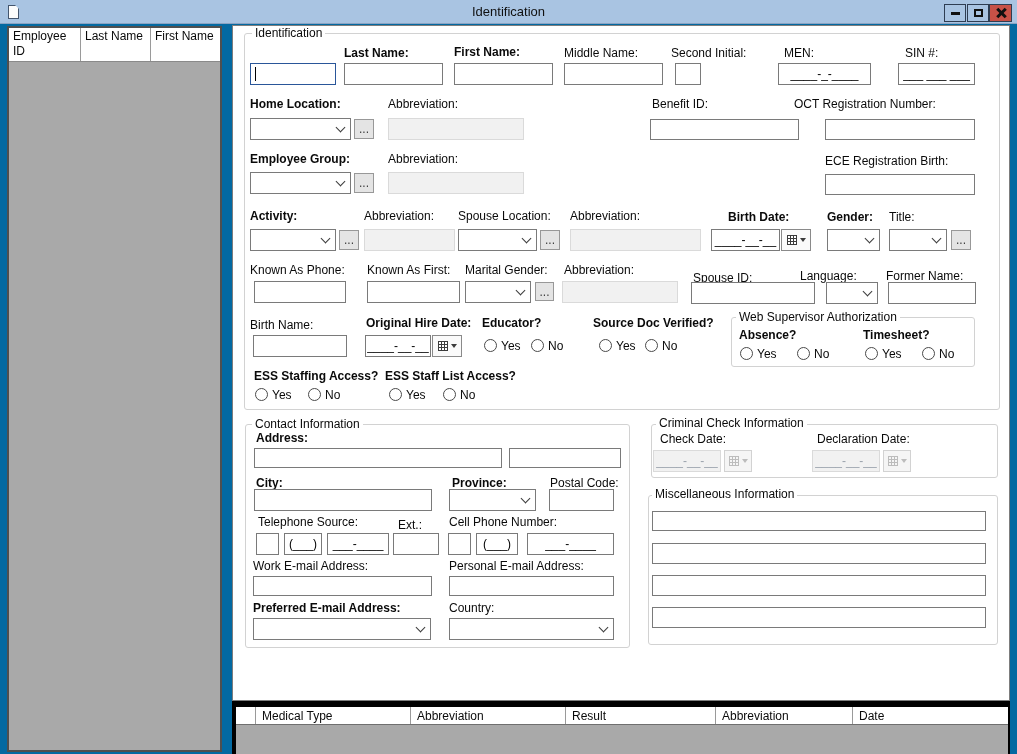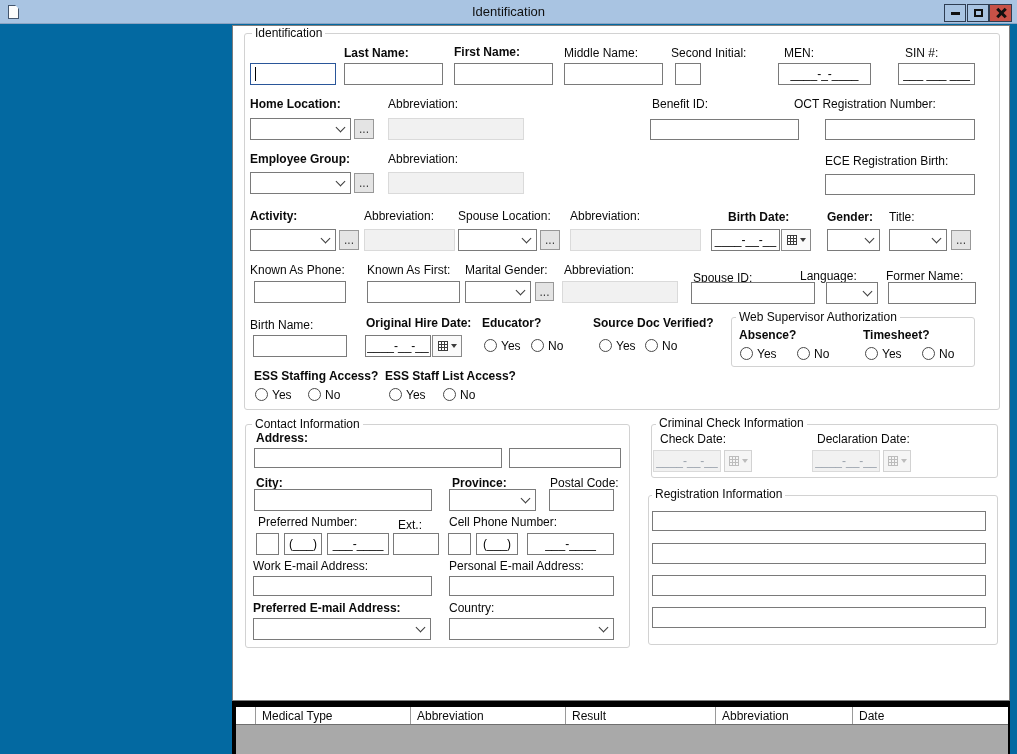--- a/index.html
+++ b/index.html
@@ -74,20 +74,28 @@
         <span class="glyph-min"></span>
       </button>
     <button class="winbtn" style="left:967px">
         <span class="glyph-max"></span>
       </button>
     <button class="winbtn close" style="left:989px">
         <span class="glyph-x"></span>
       </button>
   </div>
 
+  <div class="leftpanel">
+    <div class="lp-header">
+      <div class="lp-cell" style="width:72px">Employee ID</div>
+      <div class="lp-cell" style="width:70px">Last Name</div>
+      <div class="lp-cell" style="flex:1;border-right:none">First Name</div>
+    </div>
+    <div class="lp-body"></div>
+  </div>
 
   <div class="mainpanel"></div>
 
   <div class="gbox abs" style="left:244px;top:33px;width:756px;height:377px"></div>
   <span class="gtitle abs" style="left:252px;top:27px">Identification</span>
 
   <span class="lbl abs" style="left:250px;top:62px">Employee ID:</span>
   <input class="inp abs focus" style="left: 250px; top: 63px; width: 86px; height: 22px;">
   <div class="caret abs" style="left:255px;top:67px"></div>
   <span class="lbl abs b" style="left:344px;top:46px">Last Name:</span>
@@ -224,21 +232,21 @@
   <input class="inp abs" style="left: 254px; top: 448px; width: 248px; height: 20px;">
   <input class="inp abs" style="left: 509px; top: 448px; width: 112px; height: 20px;">
   <span class="lbl abs b" style="left:256px;top:476px">City:</span>
   <input class="inp abs" style="left: 254px; top: 489px; width: 178px; height: 22px;">
   <span class="lbl abs b" style="left:452px;top:476px">Province:</span>
   <div class="dd abs" style="left:449px;top:489px;width:87px;height:22px">
       <span class="chev"></span>
     </div>
   <span class="lbl abs" style="left:550px;top:476px">Postal Code:</span>
   <input class="inp abs" style="left: 549px; top: 489px; width: 65px; height: 22px;">
-  <span class="lbl abs" style="left:258px;top:515px">Preferred Number:</span>
+  <span class="lbl abs" style="left:258px;top:515px">Telephone Source:</span>
   <span class="lbl abs" style="left:398px;top:518px">Ext.:</span>
   <input class="inp abs" style="left: 256px; top: 533px; width: 23px; height: 22px;">
   <div class="mask abs" style="left:284px;top:533px;width:38px;height:22px">(___)</div>
   <div class="mask abs" style="left:327px;top:533px;width:62px;height:22px">___-____</div>
   <input class="inp abs" style="left: 393px; top: 533px; width: 46px; height: 22px;">
   <span class="lbl abs" style="left:449px;top:515px">Cell Phone Number:</span>
   <input class="inp abs" style="left: 448px; top: 533px; width: 23px; height: 22px;">
   <div class="mask abs" style="left:476px;top:533px;width:42px;height:22px">(___)</div>
   <div class="mask abs" style="left:527px;top:533px;width:87px;height:22px">___-____</div>
   <span class="lbl abs" style="left:253px;top:559px">Work E-mail Address:</span>
@@ -263,21 +271,21 @@
       <span class="caldn"></span>
     </button>
   <span class="lbl abs" style="left:817px;top:432px">Declaration Date:</span>
   <div class="mask abs dis" style="left:812px;top:450px;width:68px;height:22px">____-__-__</div>
   <button class="cal abs dis" style="left:883px;top:450px;width:28px;height:22px">
       <span class="calgrid"></span>
       <span class="caldn"></span>
     </button>
 
   <div class="gbox abs" style="left:648px;top:495px;width:350px;height:150px"></div>
-  <span class="gtitle abs" style="left:652px;top:488px">Registration Information</span>
+  <span class="gtitle abs" style="left:652px;top:488px">Miscellaneous Information</span>
   <input class="inp abs" style="left: 652px; top: 511px; width: 334px; height: 20px;">
   <input class="inp abs" style="left: 652px; top: 543px; width: 334px; height: 21px;">
   <input class="inp abs" style="left: 652px; top: 575px; width: 334px; height: 21px;">
   <input class="inp abs" style="left: 652px; top: 607px; width: 334px; height: 21px;">
 
   <div class="tablewrap">
     <div class="medtable">
       <div class="mt-header">
         <div class="mt-cell" style="width:20px;padding-left:0"></div>
         <div class="mt-cell" style="width:155px">Medical Type</div>

